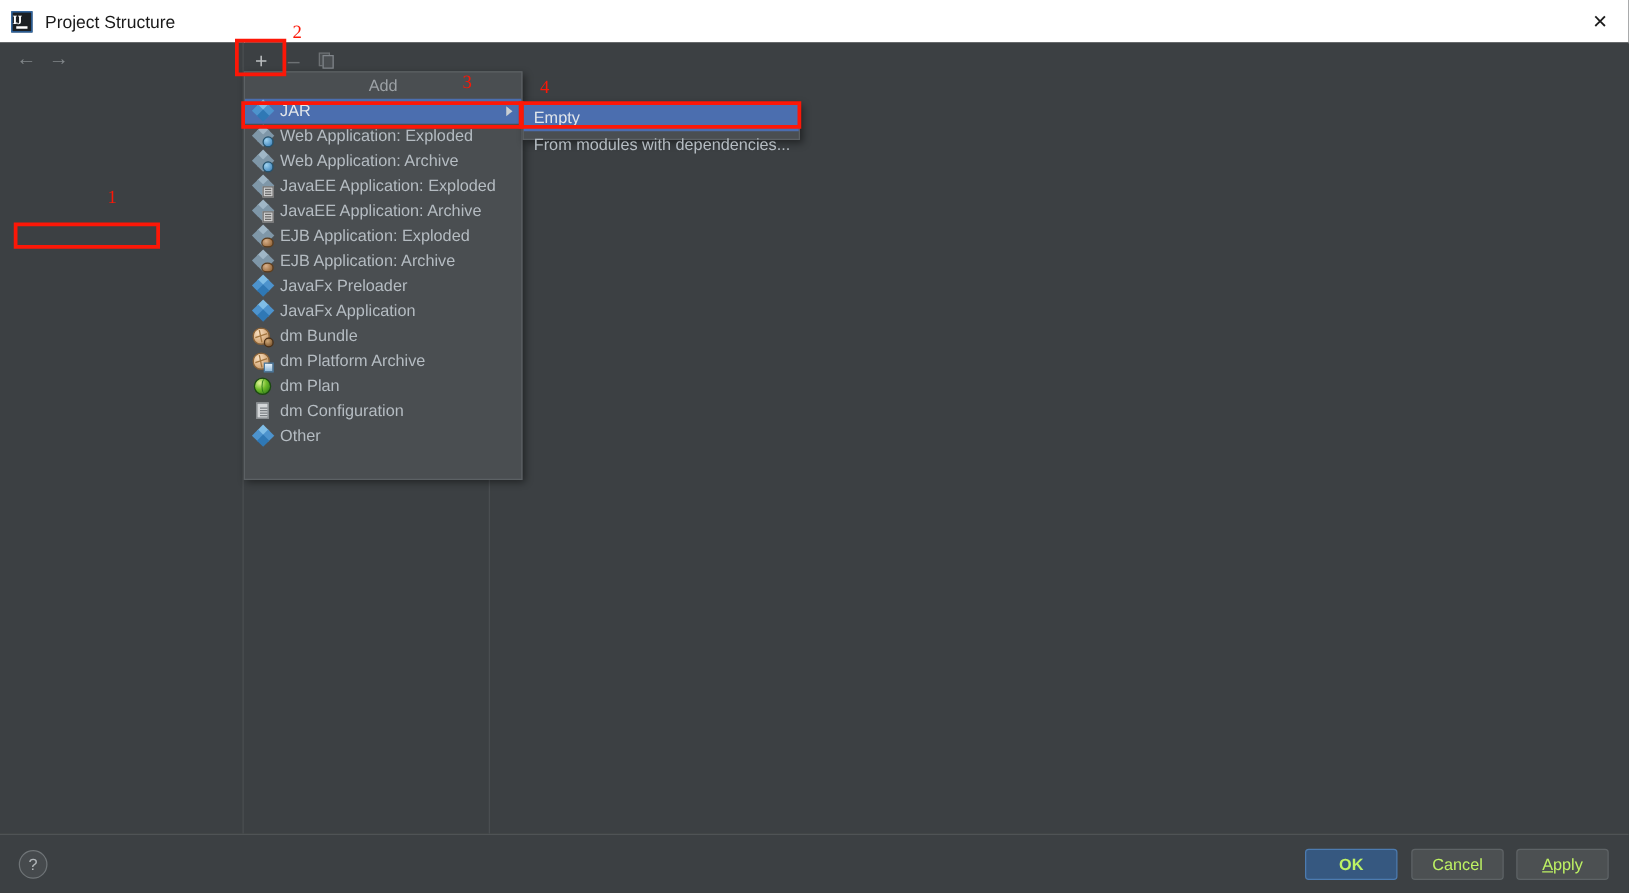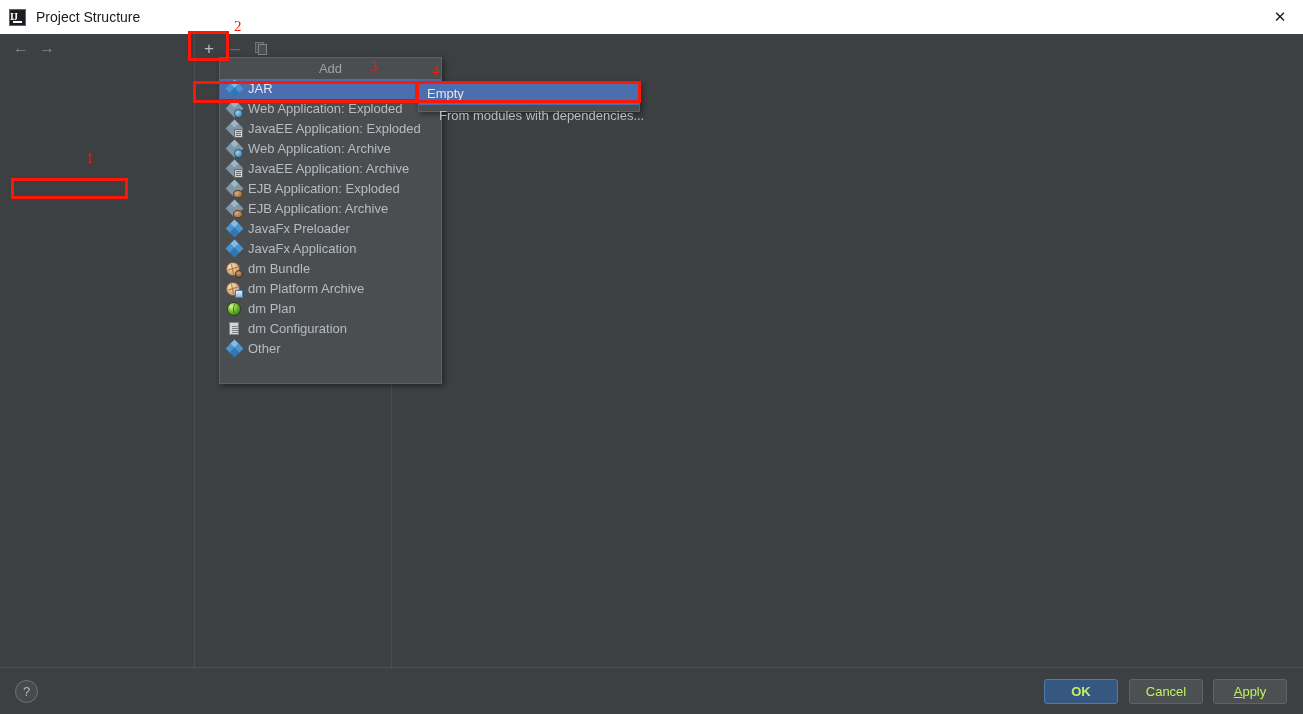--- a/index.html
+++ b/index.html
@@ -194,21 +194,21 @@
   .mnemonic { text-decoration: underline; }
 
   
   .popup {
     position: absolute;
     background: #4a4e51;
     border: 1px solid #5c6164;
     box-sizing: border-box;
     box-shadow: 2px 2px 6px rgba(0,0,0,0.45);
   }
-  #add-popup { left: 195px; top: 57px; width: 223px; height: 327px; margin-left: 24px; }
+  #add-popup { left: 195px; top: 57px; width: 223px; height: 327px; }
   .popup-header {
     height: 21px; line-height: 21px;
     text-align: center;
     font-size: 13px; color: #9da2a6;
   }
   .menu-item {
     position: relative;
     height: 20px; line-height: 20px;
     display: flex; align-items: center;
     padding-left: 6px;
@@ -415,44 +415,44 @@
       </span>
       <span class="mi-label">Web Application: Exploded</span>
     </div>
 
     <div class="menu-item">
       <span class="icn">
         <i class="dia d1 pale"></i>
           <i class="dia d2 pale dark"></i>
           <i class="dia d3 pale dark"></i>
           <i class="dia d4 pale dark"></i>
-        <i class="ee-badge"></i>
-      </span>
-      <span class="mi-label">JavaEE Application: Exploded</span>
-    </div>
-
-    <div class="menu-item">
-      <span class="icn">
-        <i class="dia d1 pale"></i>
-          <i class="dia d2 pale dark"></i>
-          <i class="dia d3 pale dark"></i>
-          <i class="dia d4 pale dark"></i>
         <i class="globe-badge"></i>
       </span>
       <span class="mi-label">Web Application: Archive</span>
     </div>
 
     <div class="menu-item">
       <span class="icn">
         <i class="dia d1 pale"></i>
           <i class="dia d2 pale dark"></i>
           <i class="dia d3 pale dark"></i>
           <i class="dia d4 pale dark"></i>
         <i class="ee-badge"></i>
       </span>
+      <span class="mi-label">JavaEE Application: Exploded</span>
+    </div>
+
+    <div class="menu-item">
+      <span class="icn">
+        <i class="dia d1 pale"></i>
+          <i class="dia d2 pale dark"></i>
+          <i class="dia d3 pale dark"></i>
+          <i class="dia d4 pale dark"></i>
+        <i class="ee-badge"></i>
+      </span>
       <span class="mi-label">JavaEE Application: Archive</span>
     </div>
 
     <div class="menu-item">
       <span class="icn">
         <i class="dia d1 pale"></i>
           <i class="dia d2 pale dark"></i>
           <i class="dia d3 pale dark"></i>
           <i class="dia d4 pale dark"></i>
         <i class="bean-badge"></i>
@@ -531,21 +531,21 @@
       </span>
       <span class="mi-label">Other</span>
     </div>
   </div>
 
   <div class="popup" id="jar-submenu">
     <div class="menu-item highlight">
       <span class="mi-label" style="margin-left:0">Empty</span>
     </div>
     <div class="menu-item">
-      <span class="mi-label" style="margin-left:12px">From modules with dependencies...</span>
+      <span class="mi-label" style="margin-left:0">From modules with dependencies...</span>
     </div>
   </div>
 
   <div class="anno-box" style="left:11px; top:178px; width:117px; height:21px;"></div>
   <div class="anno-num" style="left:86px; top:150px;">1</div>
 
   <div class="anno-box" style="left:188px; top:31px; width:41px; height:30px;"></div>
   <div class="anno-num" style="left:234px; top:18px;">2</div>
 
   <div class="anno-box" style="left:193px; top:81px; width:226px; height:22px;"></div>

